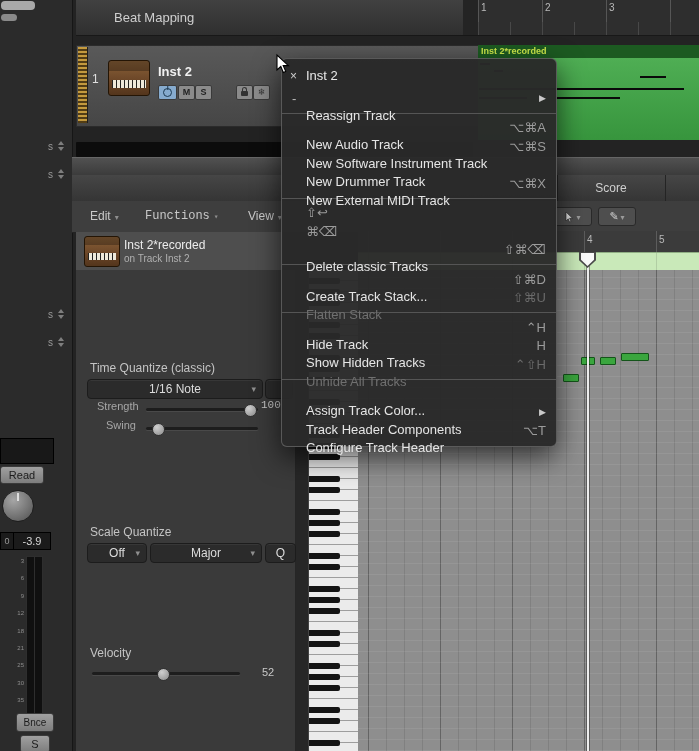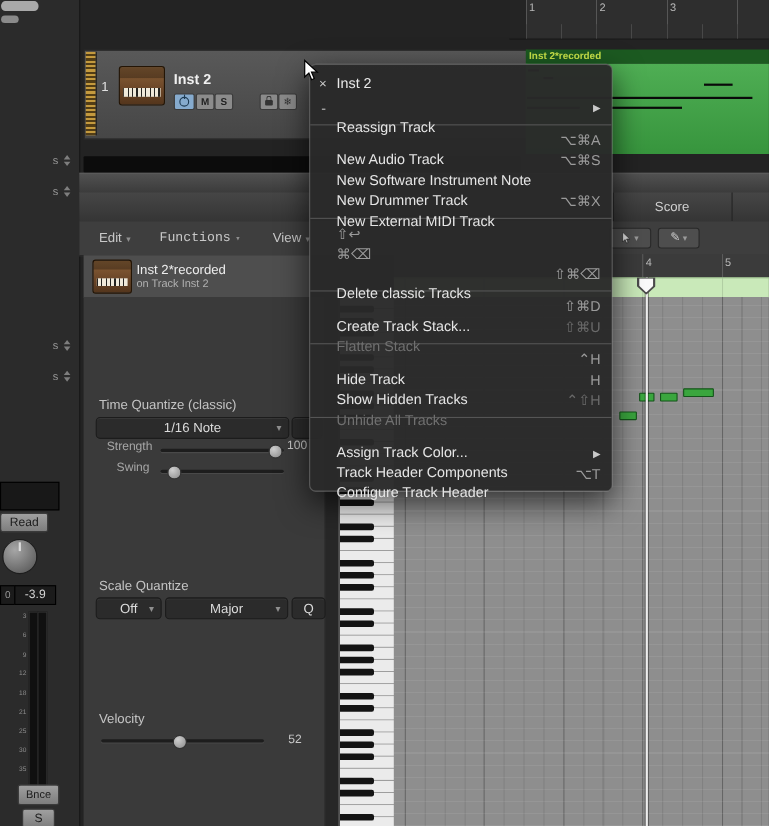--- a/index.html
+++ b/index.html
@@ -201,20 +201,23 @@
       </div>
       <div class="s-row" style="top: 334px;">
         <span class="s-lbl">s</span>
         <span class="s-arrows">
           <i class="up"></i>
           <i class="dn"></i>
         </span>
       </div>
     </div>
 
+  <div id="beatmap-panel" class="abs">
+    <div id="beatmap-title">Beat Mapping</div>
+  </div>
   <div id="topbar-gap" class="abs"></div>
   <div id="top-ruler" class="abs">
     <div class="minor"></div>
     <span class="ruler-num" style="left:3px;">1</span>
     <span class="ruler-num" style="left:67px;">2</span>
     <span class="ruler-num" style="left:131px;">3</span>
   </div>
 
   <div id="track-header" class="abs"></div>
   <div id="drag-stripe" class="abs"></div>
@@ -373,21 +376,21 @@
   <div class="panel-label abs" style="left:90px;top:361px;">Time Quantize (classic)</div>
   <div class="dd" style="left:87px;top:379px;width:174px;">
     <span>1/16 Note</span>
       <span class="caret">▾</span>
   </div>
   <div class="dd" style="left:265px;top:379px;width:26px;"></div>
   <div class="small-label abs" style="left:97px;top:400px;">Strength</div>
   <div class="slider-track" style="left:146px;top:408px;width:112px;">
     <div class="slider-thumb" style="left:98px;"></div>
   </div>
-  <div class="panel-value" style="left:261px;top:399px;">100</div>
+  <div class="panel-value" style="left:261px;top:399px;font-family:Liberation Mono, monospace;">100</div>
   <div class="small-label abs" style="left:106px;top:419px;">Swing</div>
   <div class="slider-track" style="left:146px;top:427px;width:112px;">
     <div class="slider-thumb" style="left:6px;"></div>
   </div>
   <div class="panel-label abs" style="left:90px;top:525px;">Scale Quantize</div>
   <div class="dd" style="left:87px;top:543px;width:58px;">
     <span>Off</span>
       <span class="caret">▾</span>
   </div>
   <div class="dd" style="left:150px;top:543px;width:110px;">
@@ -411,21 +414,21 @@
           <span class="menu-prefix">-</span>
           <span class="menu-label">Reassign Track</span>
           <span class="menu-right submenu-arrow">▶</span>
         </div>
         <div class="menu-sep"></div>
         <div class="menu-item">
           <span class="menu-label">New Audio Track</span>
           <span class="menu-right">⌥⌘A</span>
         </div>
         <div class="menu-item">
-          <span class="menu-label">New Software Instrument Note</span>
+          <span class="menu-label">New Software Instrument Track</span>
           <span class="menu-right">⌥⌘S</span>
         </div>
         <div class="menu-item">
           <span class="menu-label">New Drummer Track</span>
           <span class="menu-right"></span>
         </div>
         <div class="menu-item">
           <span class="menu-label">New External MIDI Track</span>
           <span class="menu-right">⌥⌘X</span>
         </div>

